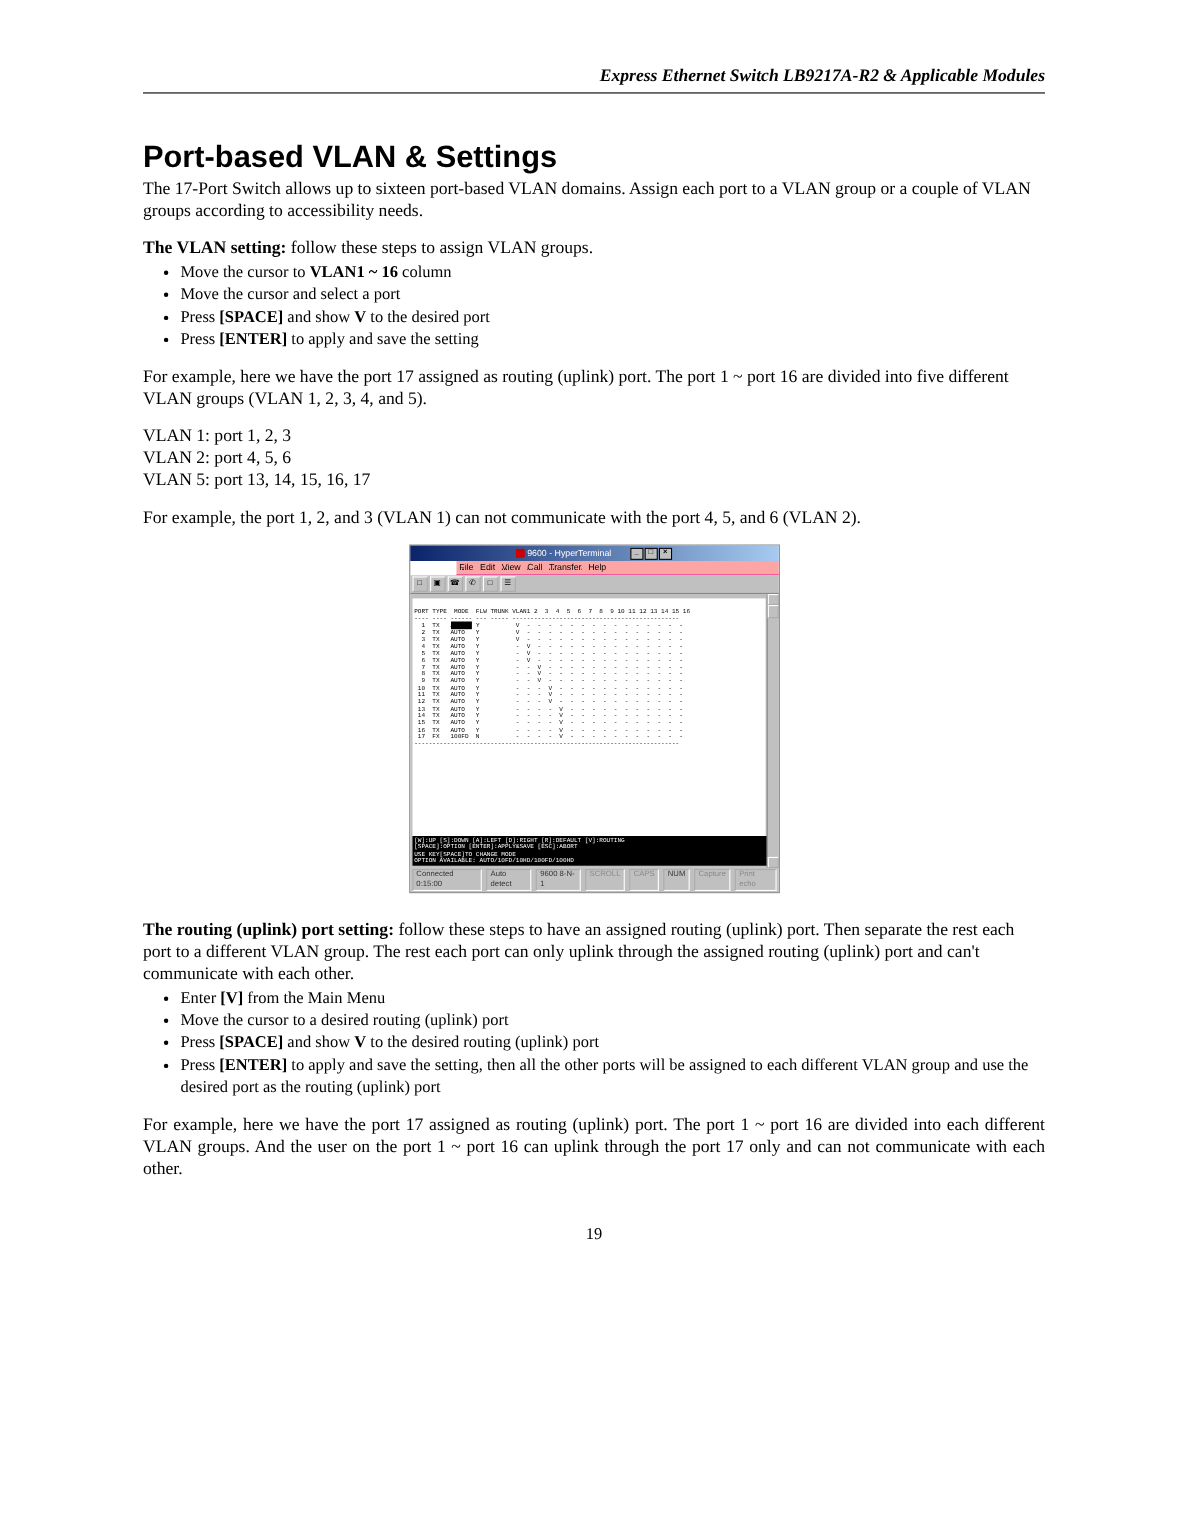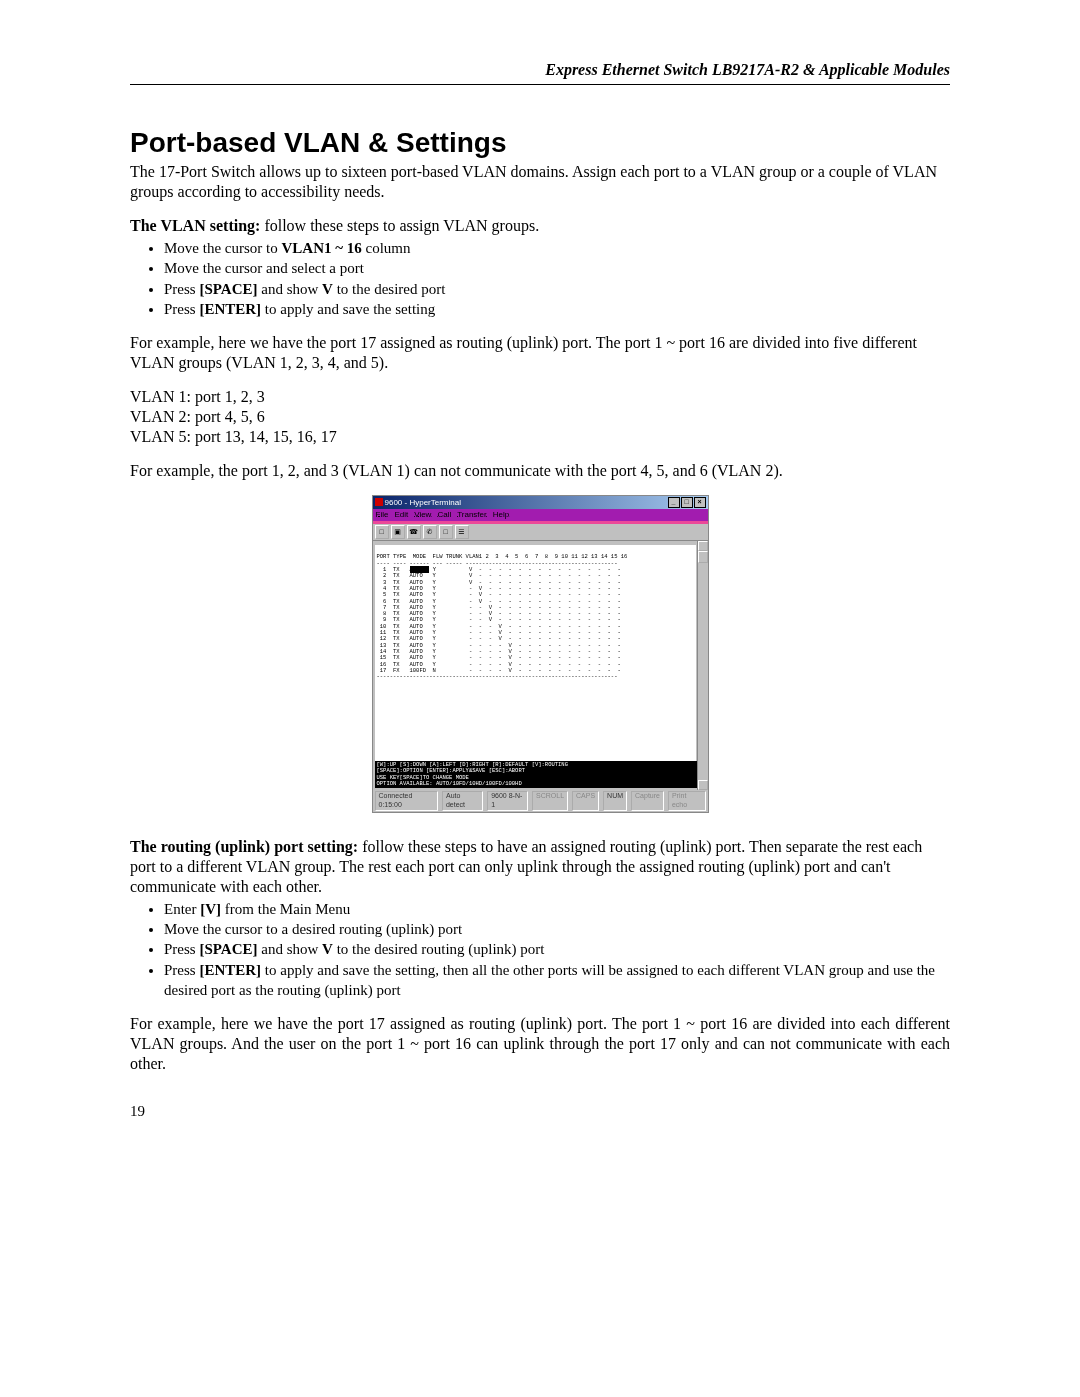--- a/index.html
+++ b/index.html
@@ -33,39 +33,40 @@
   p.nogap { margin: 0; }
   ul {
     margin: 2px 0 14px 0;
     padding-left: 34px;
   }
   li {
     font-size: 15px;
     line-height: 1.35;
   }
   .page-num {
-    margin-top: 28px;
+    text-align: center;
+    margin-top: 40px;
     font-size: 15px;
   }
   b { font-weight: bold; }
 
   
   .screenshot {
     width: 335px;
     margin: 0 auto 24px auto;
     border: 1px solid #888;
     font-family: sans-serif;
   }
   .titlebar {
     background: linear-gradient(to right, #0a246a, #a6caf0);
     color: #fff;
     font-size: 8px;
     padding: 1px 2px;
     display: flex;
-    justify-content: space-between;
+    justify-content: center;
     align-items: center;
     gap: 16px;
   }
   .title-icon {
     display:inline-block;
     width:8px;height:8px;background:#c00;margin-right:2px;vertical-align:middle;
   }
   .winbtns span {
     display: inline-block;
     width: 10px; height: 9px;
@@ -73,24 +74,25 @@
     border: 1px solid #000;
     color: #000;
     font-size: 7px;
     line-height: 8px;
     text-align: center;
     margin-left: 1px;
     font-family: sans-serif;
     font-weight: bold;
   }
   .menubar {
-    background: #a21caf;
+    background: #fca5a5;
     font-size: 8px;
     padding: 1px 3px;
-    border-bottom: 3px solid #ec4899;
+    border-bottom: 1px solid #ec4899;
+    margin-left: 42px;
   }
   .menubar span { margin-right: 6px; text-decoration: underline; text-decoration-color:#000; text-underline-offset:-1px; }
   .toolbar {
     background: #c0c0c0;
     padding: 1px 2px;
     border-bottom: 1px solid #888;
     display: flex;
     gap: 2px;
   }
   .tbtn {

